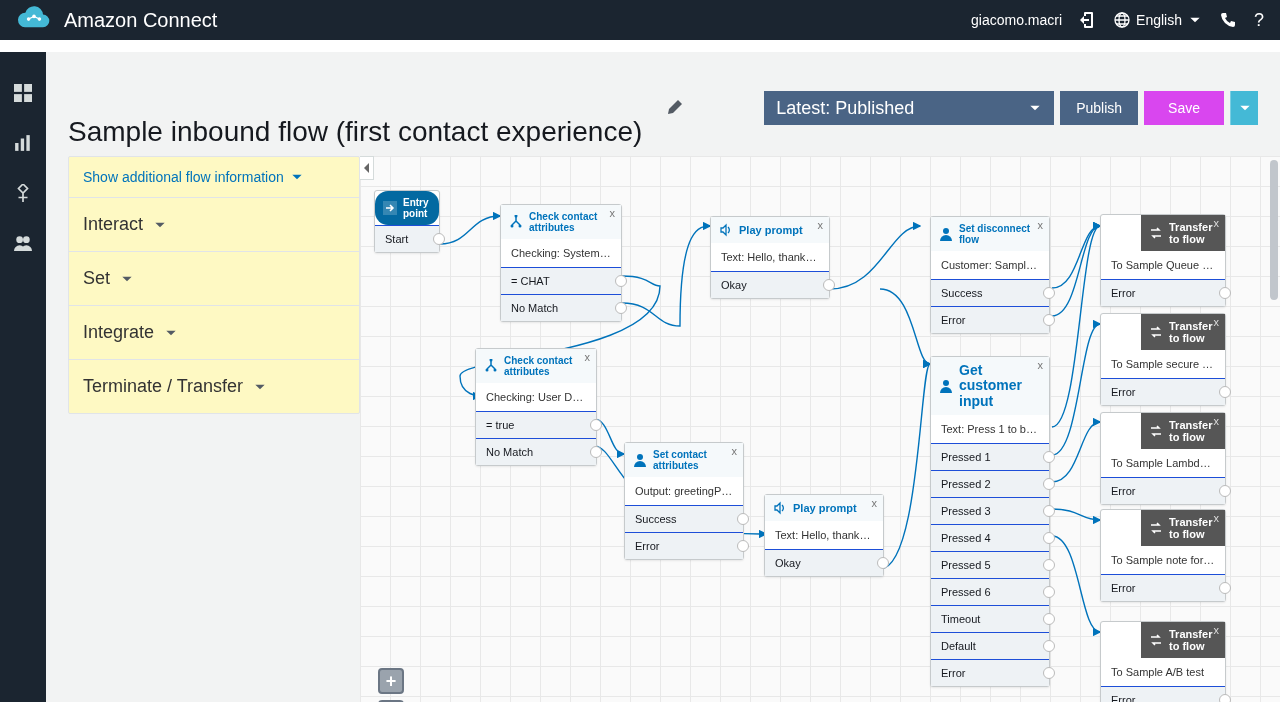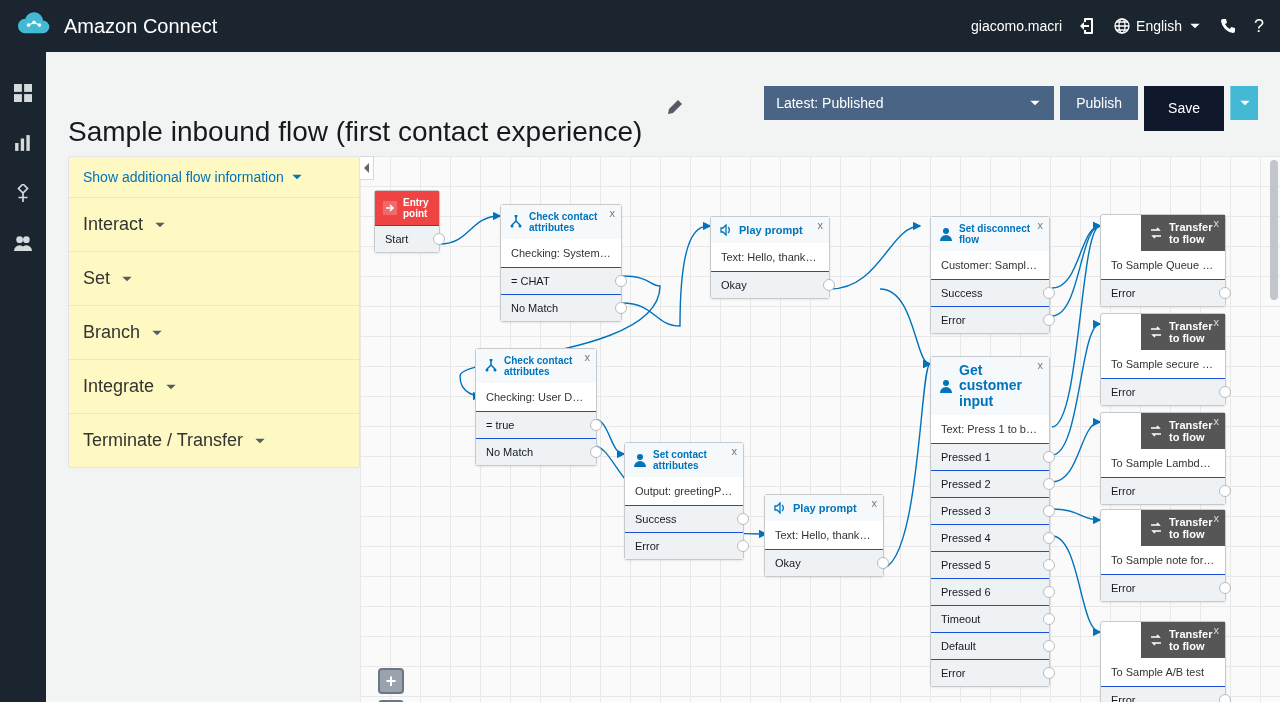--- a/index.html
+++ b/index.html
@@ -1,41 +1,41 @@
 <!DOCTYPE html>
 <html><head>
 <meta charset="utf-8">
 <style>
 * { box-sizing: border-box; margin: 0; padding: 0; }
 body { font-family: -apple-system, "Helvetica Neue", Arial, sans-serif; font-size: 13px; color: #16191f; overflow: hidden; }
 
 
-.topbar { height: 52px; background: #1b2530; display: flex; align-items: center; padding: 0 16px; color: #fff; }
+.topbar { height: 40px; background: #1b2530; display: flex; align-items: center; padding: 0 16px; color: #fff; }
 .logo-wrap { display: flex; align-items: center; gap: 12px; }
 .logo-icon { width: 36px; height: 30px; }
 .logo-text { font-size: 20px; font-weight: 400; }
 .topbar-right { margin-left: auto; display: flex; align-items: center; gap: 18px; }
 .topbar-item { display: flex; align-items: center; gap: 6px; color: #fff; cursor: pointer; font-size: 14px; }
 .topbar-icon { width: 16px; height: 16px; fill: #fff; }
 
 
 .leftrail { position: absolute; top: 52px; left: 0; width: 46px; bottom: 0; background: #1b2530; display: flex; flex-direction: column; align-items: center; padding-top: 32px; gap: 32px; }
 .rail-icon { width: 18px; height: 18px; fill: #d5dbdb; cursor: pointer; }
 
 
 .main { position: absolute; top: 52px; left: 46px; right: 0; bottom: 0; background: #f2f3f3; overflow: hidden; }
 
 
 .header-row { display: flex; align-items: center; padding: 16px 22px 8px 22px; gap: 16px; }
 .flow-title { font-size: 28px; font-weight: 300; color: #16191f; margin-top: 48px; }
 .edit-icon { width: 16px; height: 16px; fill: #545b64; cursor: pointer; margin-left: 8px; }
 .header-right { margin-left: auto; display: flex; gap: 6px; }
-.version-select { background: #4a6485; color: #fff; border: none; height: 34px; padding: 0 12px; min-width: 290px; display: flex; align-items: center; justify-content: space-between; cursor: pointer; font-size: 14px; }
+.version-select { background: #4a6485; color: #fff; border: none; height: 34px; padding: 0 12px; min-width: 290px; display: flex; align-items: center; justify-content: space-between; cursor: pointer; font-size: 18px; }
 .publish-btn { background: #4a6485; color: #fff; border: none; height: 34px; padding: 0 16px; cursor: pointer; font-size: 14px; }
-.save-btn { background: #0f172a; color: #fff; border: none; height: 45px; padding: 0 24px; cursor: pointer; font-size: 14px; display: flex; align-items: center; }
+.save-btn { background: #d946ef; color: #fff; border: none; height: 34px; padding: 0 24px; cursor: pointer; font-size: 14px; display: flex; align-items: center; }
 .save-split { background: #44b9d6; color: #fff; border: none; border-left: 1px solid rgba(255,255,255,.3); height: 34px; width: 28px; cursor: pointer; display: flex; align-items: center; justify-content: center; }
 
 
 .body { display: flex; height: calc(100% - 62px); padding: 0 0 0 22px; gap: 0; position: relative; }
 
 
 .palette { width: 292px; background: #fef9c3; border: 1px solid #e1e4e8; border-radius: 2px; align-self: flex-start; }
 .show-info { padding: 12px 14px; color: #0073bb; cursor: pointer; display: flex; align-items: center; gap: 6px; font-size: 14px; }
 .cat { border-top: 1px solid #e1e4e8; padding: 16px 14px; display: flex; align-items: center; gap: 10px; cursor: pointer; font-size: 18px; color: #333; }
 .chev { width: 14px; height: 14px; fill: #545b64; }
@@ -44,21 +44,21 @@
 
 .canvas-wrap { flex: 1; position: relative; overflow: hidden; }
 .canvas { position: absolute; inset: 0; background-image: linear-gradient(#e8e8e8 1px, transparent 1px), linear-gradient(90deg, #e8e8e8 1px, transparent 1px); background-size: 30px 30px; background-color: #fafafa; }
 .scrollbar-v { position: absolute; right: 2px; top: 4px; width: 8px; height: 140px; background: #c1c6cc; border-radius: 4px; }
 
 
 .node { position: absolute; background: #fff; border: 1px solid #c6cacc; border-radius: 3px; font-size: 11px; box-shadow: 0 1px 2px rgba(0,0,0,.08); }
 .node-head { display: flex; align-items: center; gap: 6px; padding: 6px 8px; font-weight: 700; position: relative; }
 .node-head.blue { color: #0073bb; background: #f5f9fb; }
 .node-head.dark { color: #fff; background: #565656; margin-left: 40px; }
-.node-head-entry { background: #ef4444; color: #fff; padding: 6px 8px; font-weight: 700; display: flex; align-items: center; gap: 6px; }
+.node-head-entry { background: #0369a1; color: #fff; padding: 6px 8px; font-weight: 700; display: flex; align-items: center; gap: 6px; border-radius: 13px; }
 .node-close { position: absolute; top: 2px; right: 6px; font-size: 11px; color: #777; cursor: pointer; font-weight: 400; }
 .node-head.dark .node-close { color: #ddd; }
 .node-sub { padding: 8px 10px; color: #333; background: #fff; overflow: hidden; text-overflow: ellipsis; white-space: nowrap; font-size: 11px; }
 .port { padding: 7px 10px; background: #eef2f5; border-top: 1px solid #1d4ed8; position: relative; font-size: 11px; }
 .port::after { content: ""; position: absolute; right: -6px; top: 50%; transform: translateY(-50%); width: 10px; height: 10px; background: #fff; border: 1px solid #bbb; border-radius: 50%; }
 .node-icon { width: 14px; height: 14px; flex-shrink: 0; }
 
 .zoom { position: absolute; left: 18px; bottom: 18px; display: flex; flex-direction: column; gap: 6px; }
 .zoom-btn { width: 26px; height: 26px; background: #9aa3ad; color: #fff; border: 2px solid #6b7684; border-radius: 4px; display: flex; align-items: center; justify-content: center; font-size: 18px; font-weight: 700; cursor: pointer; }
 
@@ -168,26 +168,20 @@
             <path d="M2 4l4 4 4-4z"></path>
           </svg>
         </div>
       <div class="cat">
           <span>Set</span>
           <svg class="chev" viewBox="0 0 12 12">
             <path d="M2 4l4 4 4-4z"></path>
           </svg>
         </div>
       <div class="cat">
-          <span>Branch</span>
-          <svg class="chev" viewBox="0 0 12 12">
-            <path d="M2 4l4 4 4-4z"></path>
-          </svg>
-        </div>
-      <div class="cat">
           <span>Integrate</span>
           <svg class="chev" viewBox="0 0 12 12">
             <path d="M2 4l4 4 4-4z"></path>
           </svg>
         </div>
       <div class="cat">
           <span>Terminate / Transfer</span>
           <svg class="chev" viewBox="0 0 12 12">
             <path d="M2 4l4 4 4-4z"></path>
           </svg>

